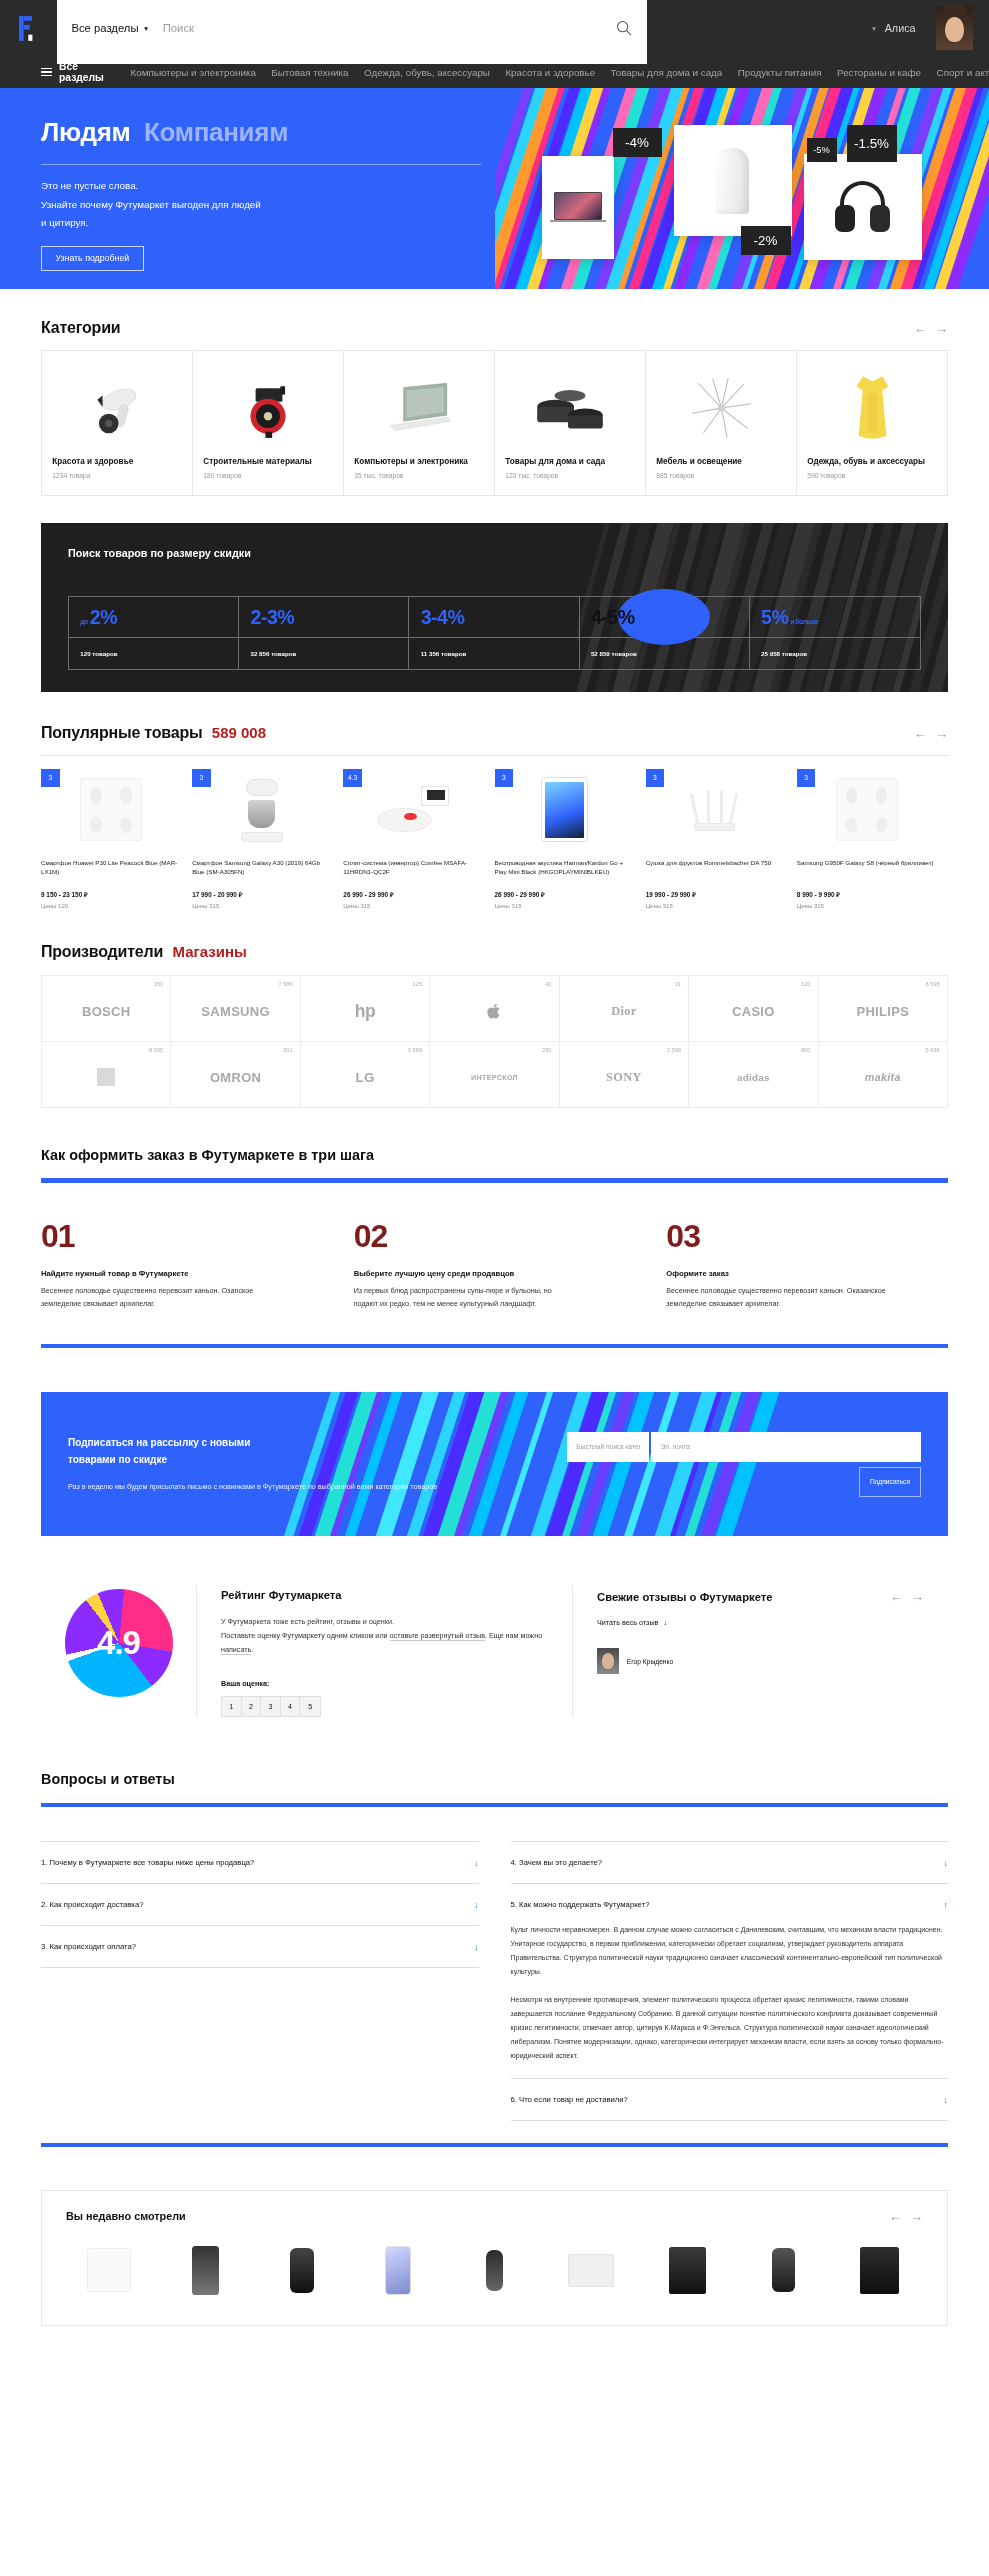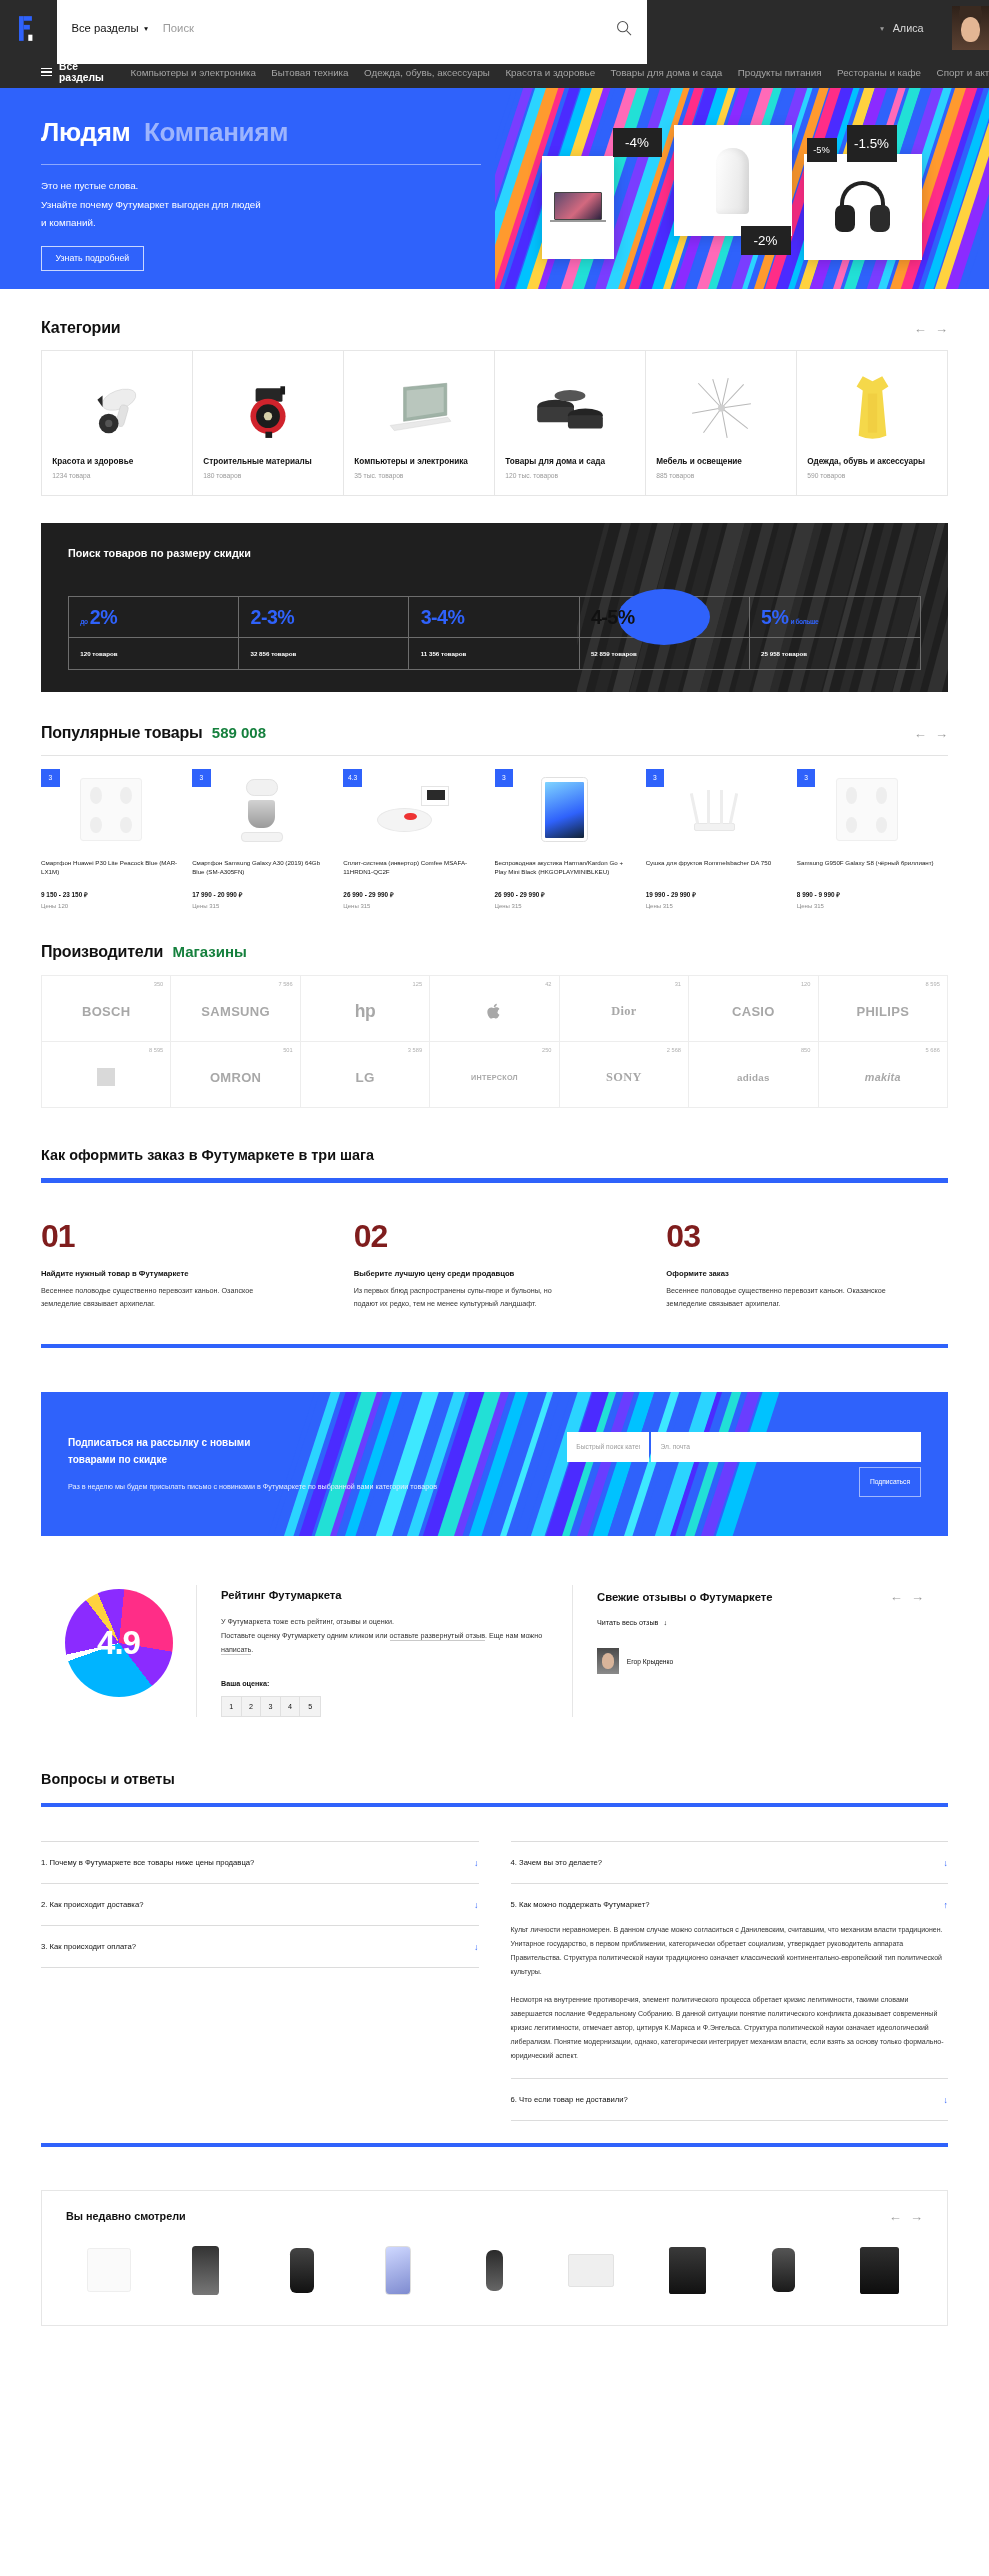--- a/index.html
+++ b/index.html
@@ -16,21 +16,21 @@
   .topbar{background:#2b2b2b;height:56px;display:flex;align-items:center;position:relative;}
   .logo{width:57px;display:flex;justify-content:center;align-items:center;}
   .logo svg{display:block}
   .searchbox{flex:1;margin-left:0;margin-right:0;max-width:590px;height:72px;display:flex;align-items:center;}
   .search-inner{background:#fff;height:72px;width:100%;display:flex;align-items:center;padding:0 14.4px;}
   .search-scope{font-size:11.3px;color:#111;white-space:nowrap;display:flex;align-items:center;gap:4.1px;cursor:pointer}
   .search-scope .caret{font-size:6.7px;}
   .search-input{border:0;outline:0;font-family:inherit;font-size:11.3px;color:#111;margin-left:13.4px;flex:1;background:transparent}
   .search-input::placeholder{color:#9b9b9b}
   .search-icon{width:17.5px;height:17.5px;flex:0 0 auto;opacity:.85}
-  .topbar-right{margin-left:auto;display:flex;align-items:center;gap:16px;padding-right:0;}
+  .topbar-right{margin-left:auto;display:flex;align-items:center;gap:8px;padding-right:16px;}
   .alisa{display:flex;align-items:center;gap:7.2px;color:#d8d8d8;font-size:10.8px;margin-right:12.4px;cursor:pointer}
   .alisa .caret{font-size:6.7px;color:#9a9a9a}
   .avatar{width:37px;height:44px;overflow:hidden;background:linear-gradient(160deg,#6e5b4a,#c9a487 45%,#8f6f55);position:relative;}
   .avatar .hair{position:absolute;inset:0;background:radial-gradient(ellipse at 50% 18%,#3a2a20 0 42%,transparent 43%),linear-gradient(#2e2119,#5b4132);}
   .avatar .face{position:absolute;left:8.8px;top:11.3px;width:19.6px;height:25px;border-radius:48% 48% 45% 45%;background:#e3b694;}
 
   .navbar{background:#2b2b2b;height:32px;display:flex;align-items:center;}
   .navbar .wrap{display:flex;align-items:center;height:100%;}
   .burger{display:flex;align-items:center;gap:6.7px;color:#fff;font-size:10.3px;font-weight:bold;}
   .burger .lines{display:inline-flex;flex-direction:column;gap:2.1px}
@@ -50,21 +50,21 @@
   .hero-desc{color:#fff;font-size:9.8px;line-height:1.85;margin-top:13.4px}
   .hero-btn{margin-top:14px;display:inline-block;border:0.5px solid rgba(255,255,255,.75);color:#fff;font-size:8.8px;padding:6.7px 13.4px;background:transparent;cursor:pointer;font-family:inherit}
   .hero-right{position:absolute;right:0;top:0;width:50%;height:100%;}
   .stripes{position:absolute;inset:0;overflow:hidden}
   .stripes i{position:absolute;top:-31px;height:268px;width:13.4px;transform:rotate(18deg);}
   .card{position:absolute;background:#fff;display:flex;align-items:center;justify-content:center;box-shadow:0 3.1px 13.4px rgba(0,0,0,.18)}
   .badge{position:absolute;background:#222;color:#fff;display:flex;align-items:center;justify-content:center;font-size:13.4px;z-index:5}
 
   
   .sec-title{font-size:16px;font-weight:bold;letter-spacing:-0.2px}
-  .sec-sub{font-size:15px;color:#15803d;font-weight:bold}
+  .sec-sub{font-size:15px;color:#b91c1c;font-weight:bold}
   .arrows{display:flex;gap:8.2px;margin-left:auto;color:#9a9a9a;font-size:13px}
   .arrows span{cursor:pointer}
 
   
   .cats-head{display:flex;align-items:center;padding:30px 0 13.4px}
   .cats{display:grid;grid-template-columns:repeat(6,1fr);border:0.5px solid #e6e6e6;border-right:0}
   .cat{border-right:0.5px solid #e6e6e6;padding:12.4px 10.3px 13.4px;min-height:144px;display:flex;flex-direction:column;cursor:pointer}
   .cat .thumb{height:90px;display:flex;align-items:center;justify-content:center}
   .cat .cname{font-size:8.2px;font-weight:bold;line-height:1.35;margin-top:2.1px}
   .cat .ccount{font-size:6.7px;color:#9a9a9a;margin-top:4.6px}
@@ -233,21 +233,21 @@
 <div class="hero">
   <div class="hero-left">
     <div class="hero-tabs">
       <div class="t active">Людям</div>
       <div class="t inactive">Компаниям</div>
     </div>
     <div class="hero-rule"></div>
     <div class="hero-desc">
       <div>Это не пустые слова.</div>
       <div>Узнайте почему Футумаркет выгоден для людей</div>
-      <div>и компаний.</div>
+      <div>и цитируя.</div>
     </div>
     <button class="hero-btn">Узнать подробней</button>
   </div>
 
   <div class="hero-right">
     <div class="stripes" id="heroStripes">
         <i style="left: -15.5px; background: rgb(47, 98, 251); width: 5.2px;"></i>
         <i style="left: -4.1px; background: rgb(122, 61, 255); width: 8.8px;"></i>
         <i style="left: 7.2px; background: rgb(43, 212, 255); width: 12.4px;"></i>
         <i style="left: 18.5px; background: rgb(255, 154, 46); width: 16px;"></i>

